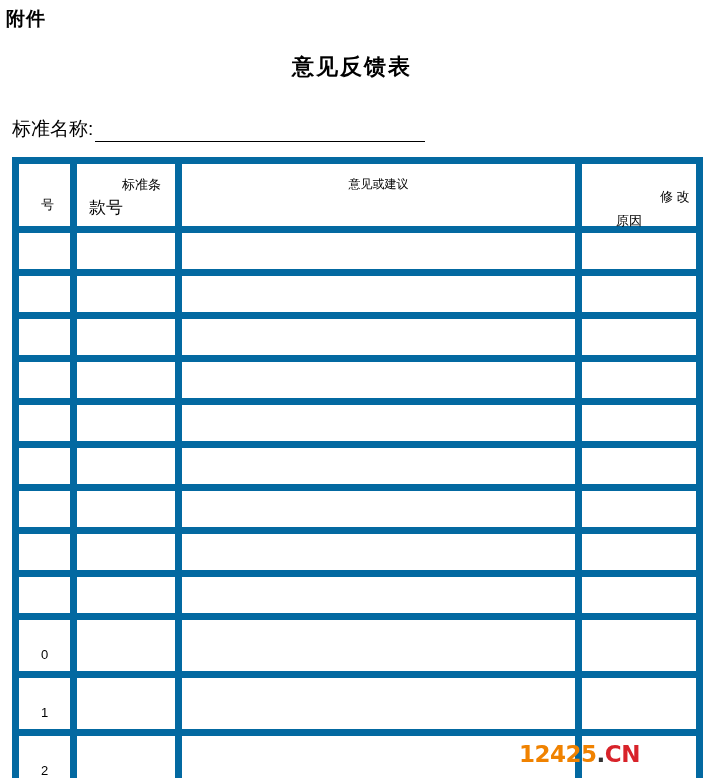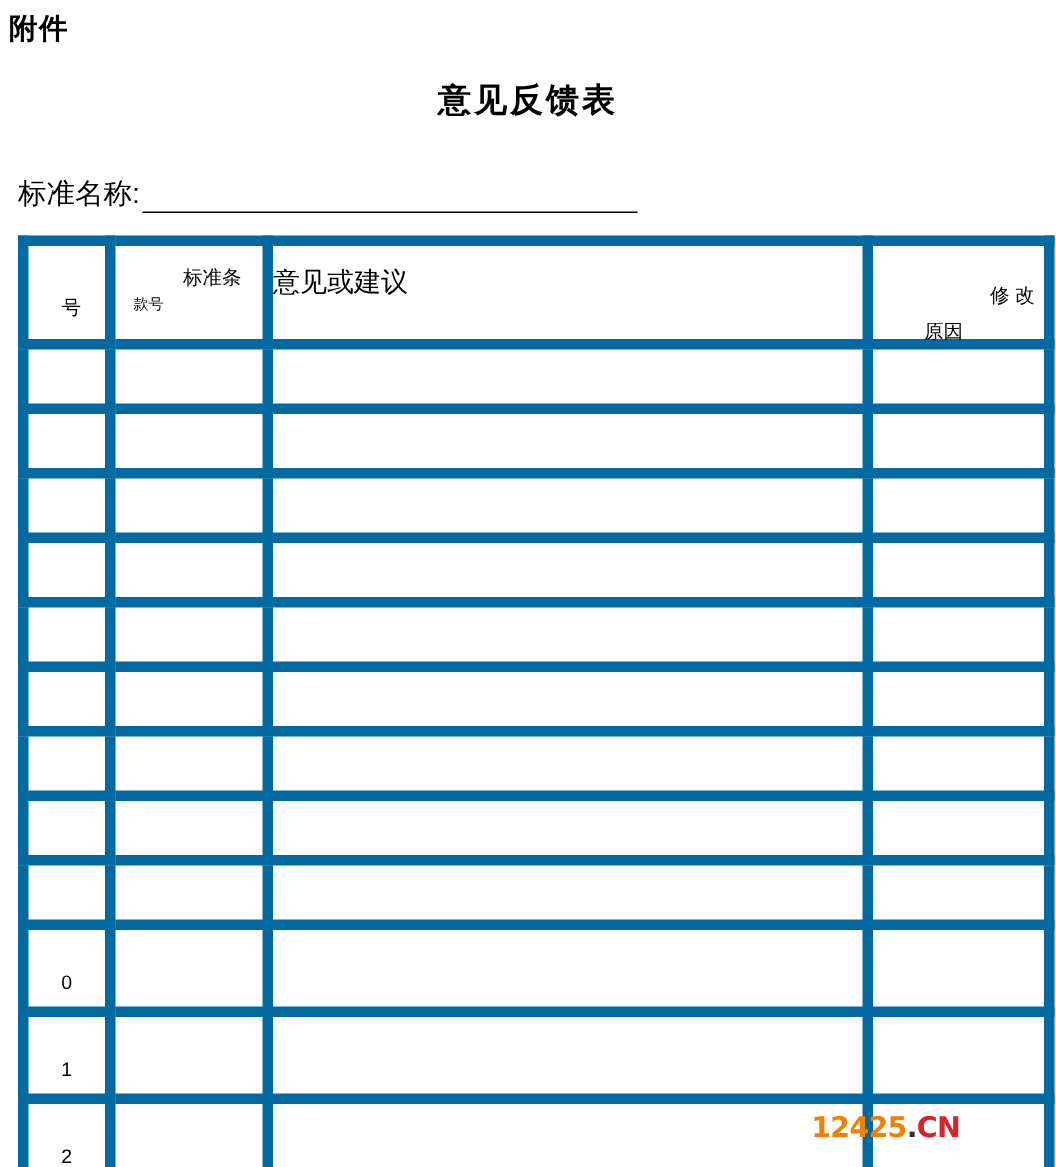--- a/index.html
+++ b/index.html
@@ -92,28 +92,29 @@
   .h-clause-top {
     position: absolute;
     left: 45px;
     top: 12px;
     font-size: 13px;
   }
   .h-clause-bot {
     position: absolute;
     left: 12px;
     top: 32px;
-    font-size: 10px;
+    font-size: 17px;
   }
   .h-opinion {
     position: absolute;
     left: 0;
     top: 12px;
     width: 100%;
-    font-size: 18px;
+    text-align: center;
+    font-size: 12px;
   }
   .h-reason-top {
     position: absolute;
     left: 78px;
     top: 24px;
     font-size: 13px;
     white-space: nowrap;
   }
   .h-reason-bot {
     position: absolute;
@@ -150,21 +151,21 @@
     vertical-align: -2px;
   }
   .b1 { width: 86px; }
   .b2 { width: 70px; }
   .b3 { width: 72px; }
   .b4 { width: 68px; }
   .watermark {
     position: absolute;
     right: 4px;
     top: 741px;
-    font-size: 19px;
+    font-size: 23px;
     font-weight: bold;
     font-family: "DejaVu Sans", sans-serif;
     letter-spacing: -0.5px;
   }
   .wm-orange { color: #f08200; }
   .wm-dark { color: #333333; }
   .wm-red { color: #d8232a; }
 </style>
 </head>
 <body>

